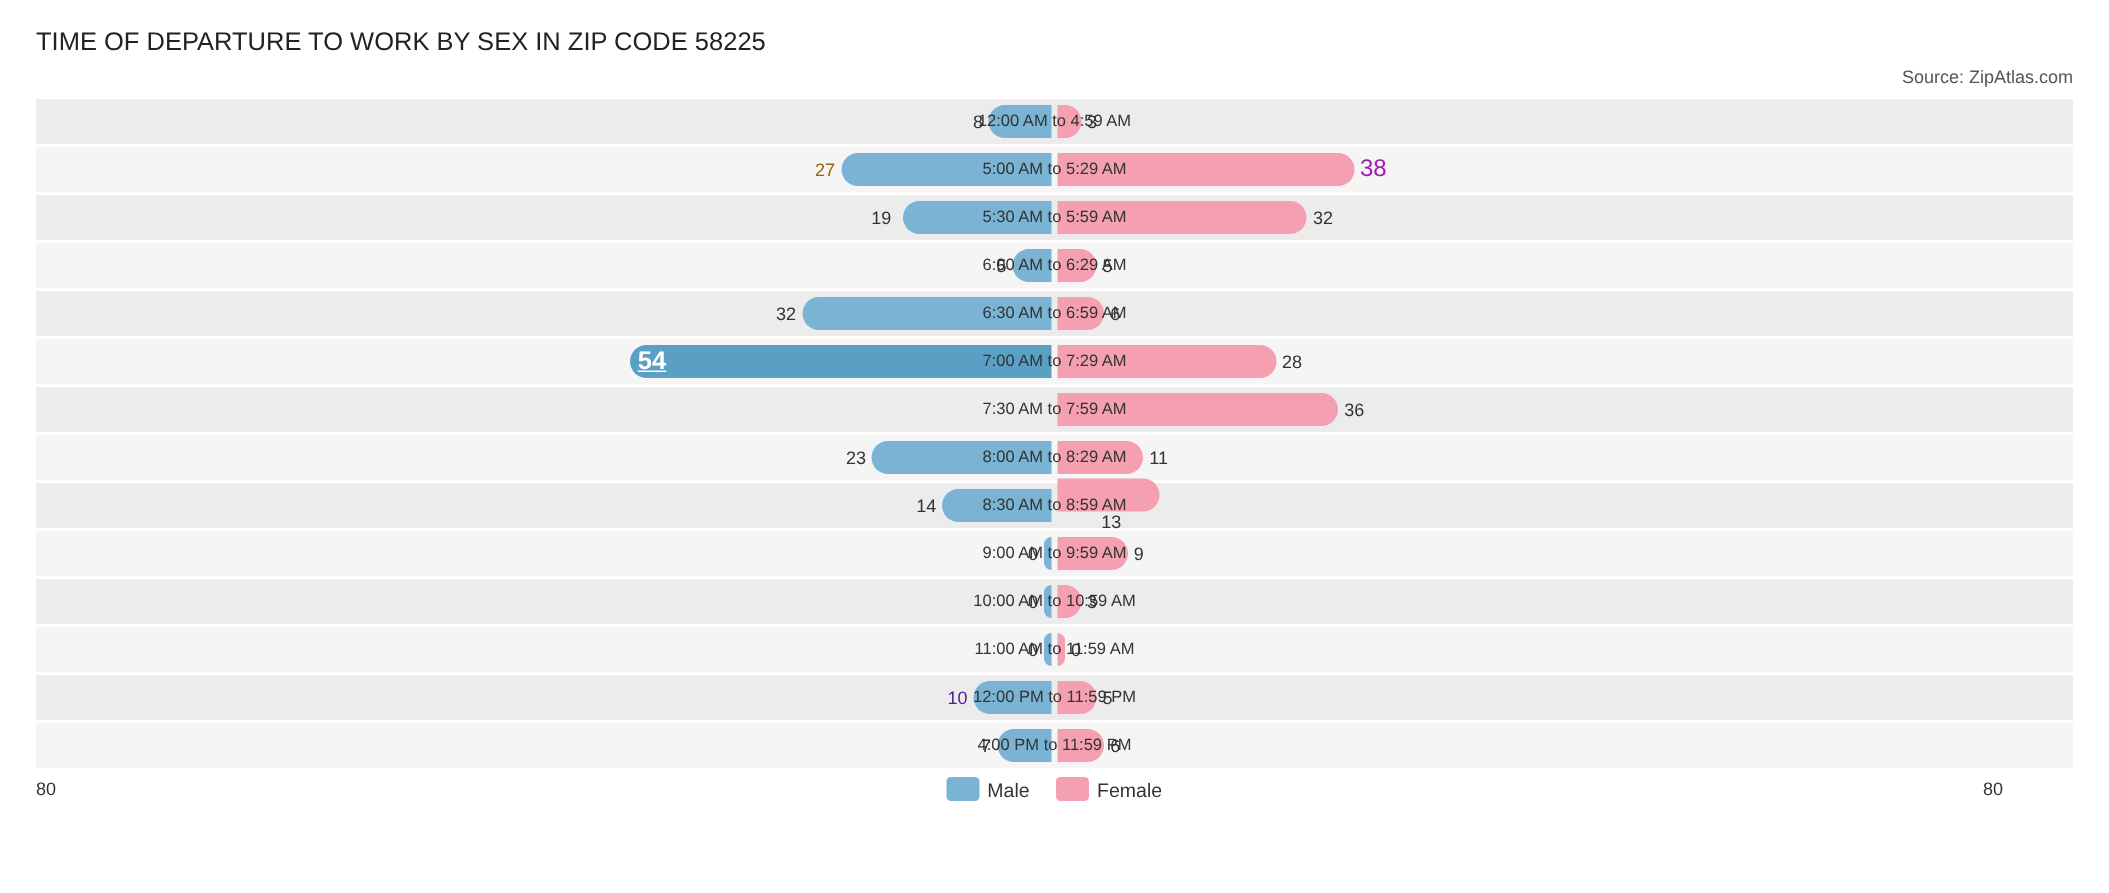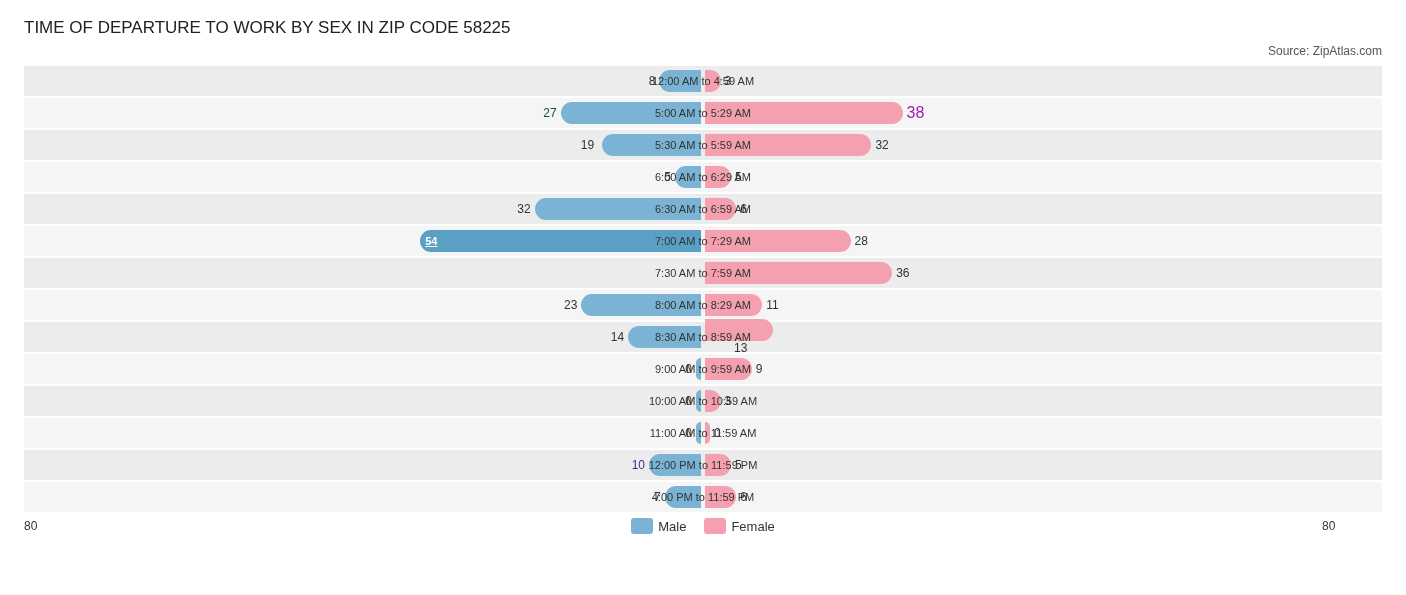--- a/index.html
+++ b/index.html
@@ -92,21 +92,21 @@
     .bar-pink {
       height: 22px;
       background: #f4a0b0;
       border-radius: 0 11px 11px 0;
       display: flex;
       align-items: center;
       justify-content: flex-end;
       padding-right: 5px;
     }
     .bar-val-inside {
-      font-size: 11px;
+      font-size: 17px;
       font-weight: bold;
       color: #fff;
       text-decoration: underline;
     }
     .right-val {
       width: 60px;
       text-align: left;
       font-size: 12px;
       color: #333;
       padding-left: 6px;
@@ -164,21 +164,21 @@
         </div>
         <span style="font-size:12px;color:#333;margin-left:4px;">3</span>
       </div>
     </div>
     <div class="right-val"></div>
   </div>
       <div class="row">
     <div class="left-val"></div>
     <div class="bar-center">
       <div class="bar-left-wrap" style="padding-right:2px;">
-        <span style="font-size:12px;color:#14532d;margin-right:4px;">27</span>
+        <span style="font-size:12px;color:#a16207;margin-right:4px;">27</span>
         <div class="bar-blue" style="width:140.4px; border-radius: 11px 0 0 11px;">
           
         </div>
       </div>
       <span class="label-center">5:00 AM to 5:29 AM</span>
       <div class="bar-right-wrap" style="padding-left:2px;">
         <div class="bar-pink" style="width:197.6px; border-radius: 0 11px 11px 0;">
           
         </div>
         <span style="font-size:16px;color:#a21caf;margin-left:4px;">38</span>

